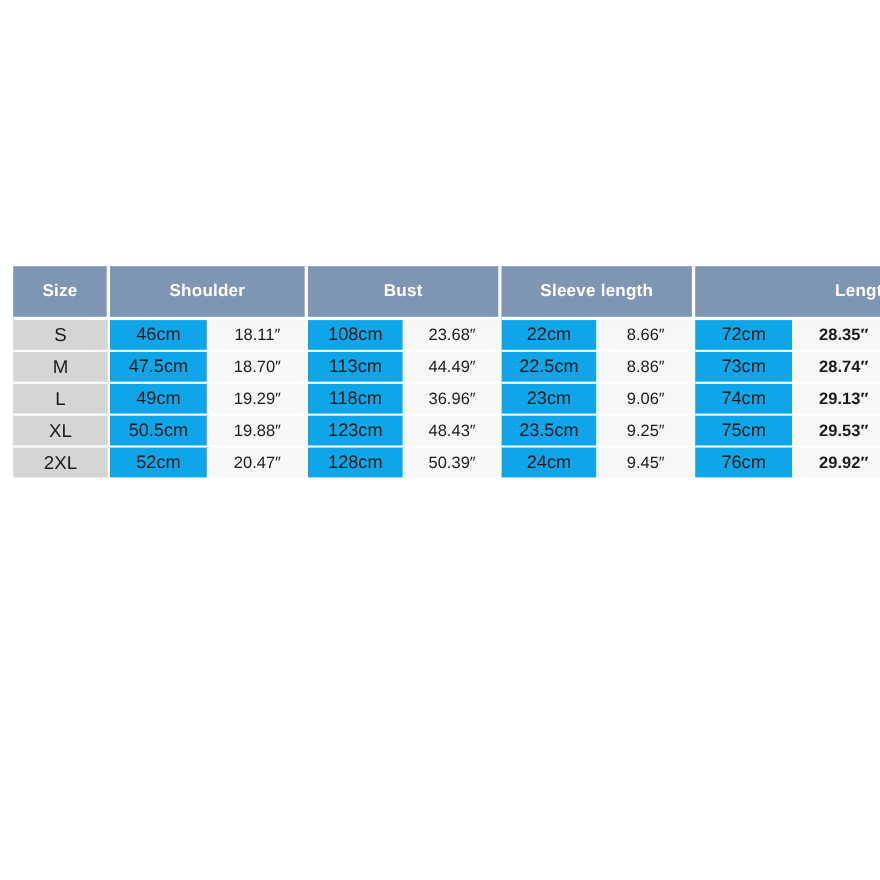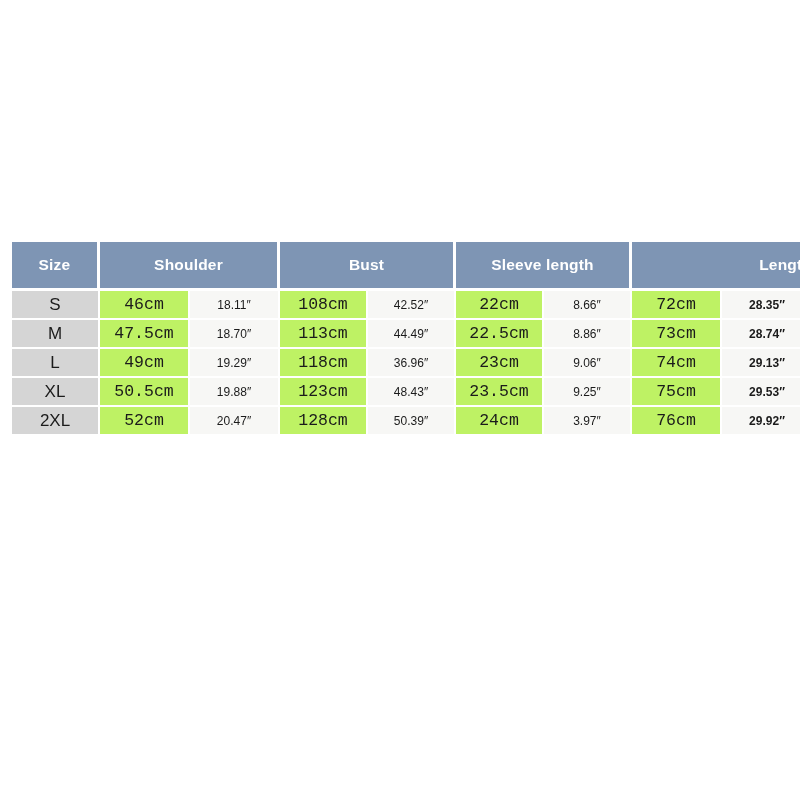--- a/index.html
+++ b/index.html
@@ -87,28 +87,27 @@
   .size-table td:last-child { border-right: none; font-weight: bold; }
   .size-table tbody tr:last-child td { border-bottom: none; }
 
   
   td.c-size {
     background: #d5d5d5;
     font-size: 17px;
   }
   
   td.c-cm {
-    background: #bef264;
+    background: #0ea5e9;
     font-size: 16.5px;
-    font-family: Liberation Mono, monospace;
   }
   
   td.c-inch {
     background: #f7f7f5;
-    font-size: 12px;
+    font-size: 15px;
   }
 </style>
 </head>
 <body>
 
 <div class="canvas">
 
   <table class="size-table">
     <colgroup>
       <col style="width:88px">
@@ -132,21 +131,21 @@
       </tr>
 
     </thead>
 
     <tbody>
       <tr>
         <td class="c-size">S</td>
         <td class="c-cm">46cm</td>
         <td class="c-inch">18.11″</td>
         <td class="c-cm">108cm</td>
-        <td class="c-inch">42.52″</td>
+        <td class="c-inch">23.68″</td>
         <td class="c-cm">22cm</td>
         <td class="c-inch">8.66″</td>
         <td class="c-cm">72cm</td>
         <td class="c-inch">28.35″</td>
       </tr>
       <tr>
         <td class="c-size">M</td>
         <td class="c-cm">47.5cm</td>
         <td class="c-inch">18.70″</td>
         <td class="c-cm">113cm</td>
@@ -178,20 +177,20 @@
         <td class="c-cm">75cm</td>
         <td class="c-inch">29.53″</td>
       </tr>
       <tr>
         <td class="c-size">2XL</td>
         <td class="c-cm">52cm</td>
         <td class="c-inch">20.47″</td>
         <td class="c-cm">128cm</td>
         <td class="c-inch">50.39″</td>
         <td class="c-cm">24cm</td>
-        <td class="c-inch">3.97″</td>
+        <td class="c-inch">9.45″</td>
         <td class="c-cm">76cm</td>
         <td class="c-inch">29.92″</td>
       </tr>
     </tbody>
   </table>
 
 </div>
 
 </body></html>

